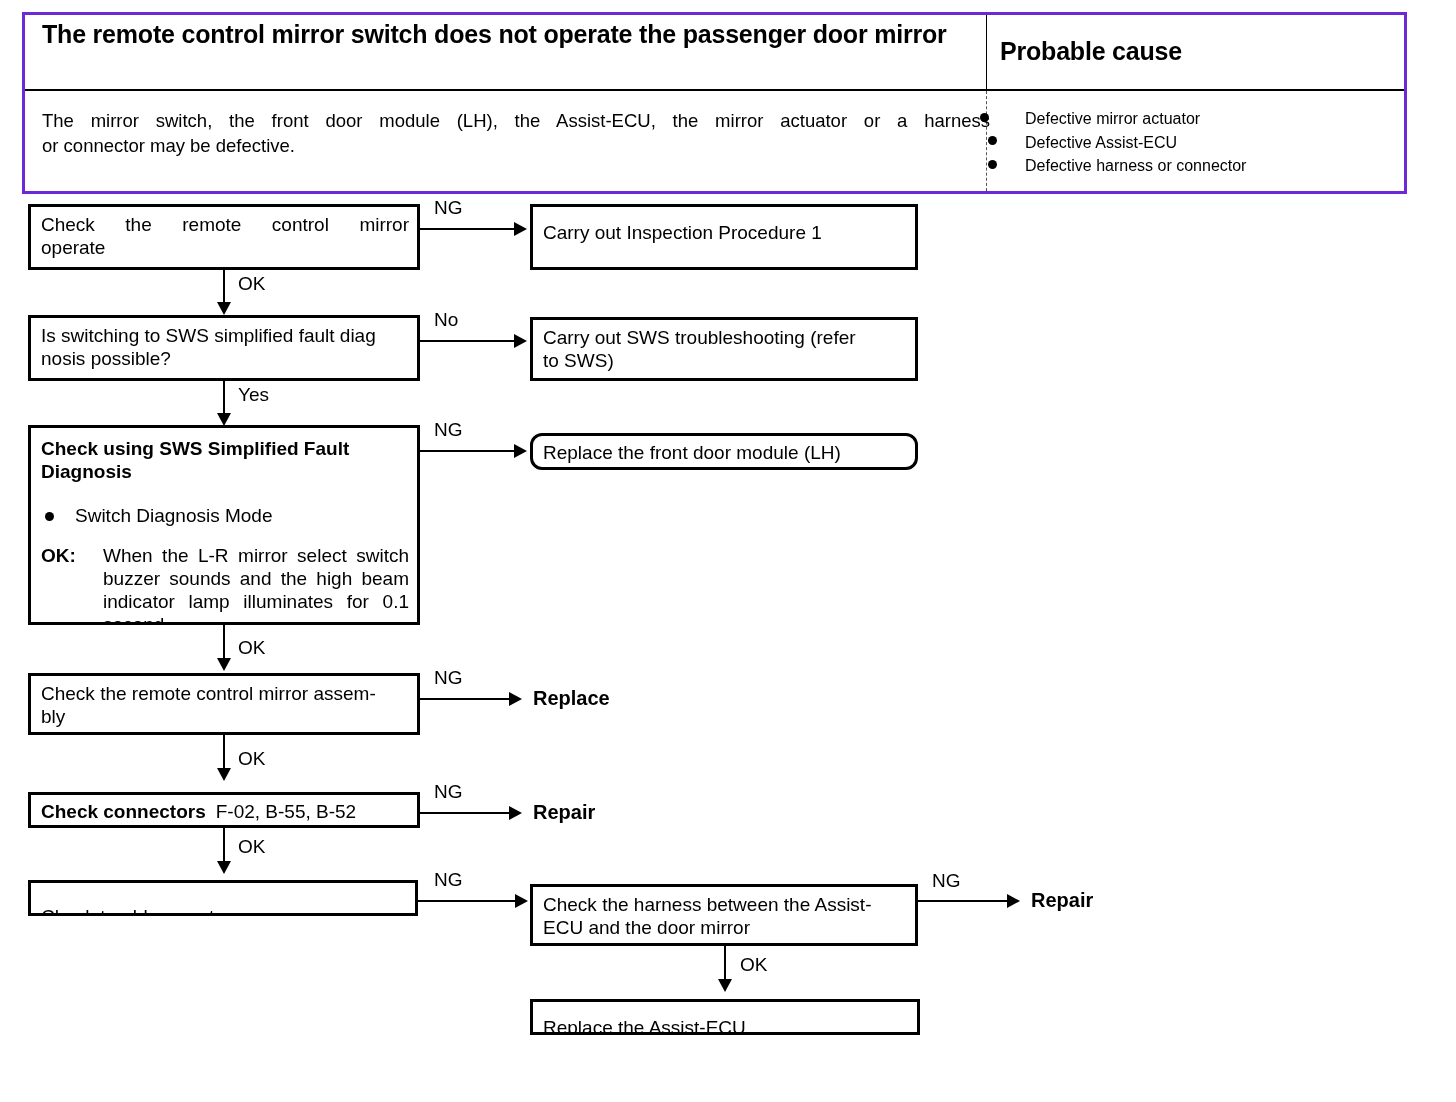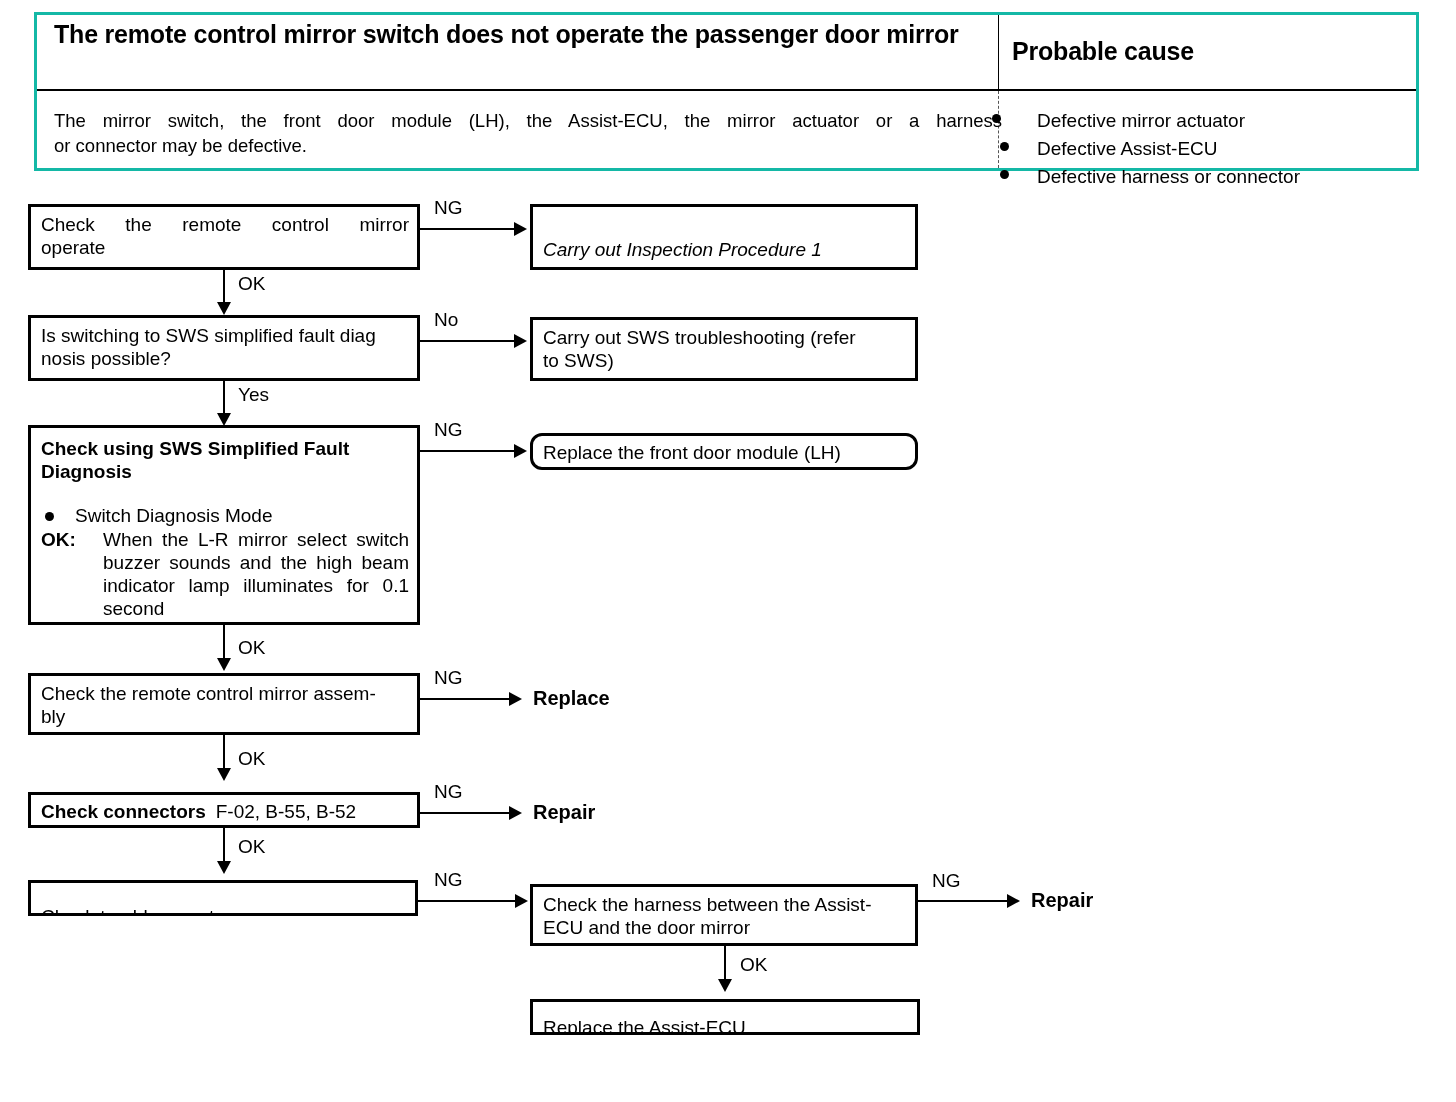--- a/index.html
+++ b/index.html
@@ -13,25 +13,25 @@
     height: 1102px;
     position: relative;
     font-family: "Liberation Sans", sans-serif;
     color: #000000;
     overflow: hidden;
   }
 
   
   #symptom-table {
     position: absolute;
-    left: 34px;
+    left: 22px;
     top: 12px;
     width: 1385px;
-    height: 159px;
-    border: 3px solid #14b8a6;
+    height: 182px;
+    border: 3px solid #6d28d9;
     box-sizing: border-box;
     background: #fff;
   }
   #symptom-table .row-top {
     position: absolute;
     left: 0; top: 0; right: 0;
     height: 76px;
     border-bottom: 2px solid #000;
     box-sizing: border-box;
   }
@@ -92,21 +92,21 @@
   }
 
   .cause-list {
     position: absolute;
     left: 955px;
     top: 16px;
     width: 420px;
     list-style: none;
     margin: 0;
     padding: 0;
-    font-size: 19px;
+    font-size: 16px;
     line-height: 1.48;
   }
   .cause-list li {
     position: relative;
     padding-left: 45px;
   }
   .cause-list li .bullet {
     position: absolute;
     left: 8px;
     top: 0.36em;
@@ -213,21 +213,21 @@
 
 <div class="fbox" style="left:28px; top:204px; width:392px; height:66px;">
   <span class="just">Check the remote control mirror</span>
   <span class="line">operate</span>
 </div>
 
 <div class="hline" style="left:420px; top:228px; width:95px;"></div>
 <div class="arrow-right" style="left:514px; top:222px;"></div>
 <div class="edge-label" style="left:434px; top:197px;">NG</div>
 
-<div class="fbox" style="left:530px; top:204px; width:388px; height:66px; padding-top:31px;font-style:italic;">
+<div class="fbox" style="left:530px; top:204px; width:388px; height:66px; padding-top:14px;">
   <span class="line">Carry out Inspection Procedure 1</span>
 </div>
 
 <div class="vline" style="left:223px; top:270px; height:35px;"></div>
 <div class="arrow-down" style="left:217px; top:302px;"></div>
 <div class="edge-label" style="left:238px; top:273px;">OK</div>
 
 <div class="fbox" style="left:28px; top:315px; width:392px; height:66px;">
   <span class="line">Is switching to SWS simplified fault diag</span>
   <span class="line">nosis possible?</span>
@@ -248,21 +248,21 @@
 
 <div class="fbox" style="left:28px; top:425px; width:392px; height:200px; padding-top:9px;">
   <span class="line b">Check using SWS Simplified Fault</span>
   <span class="line b">Diagnosis</span>
 
   <div style="position:relative; padding-left:34px; margin-top:21px;">
     <span style="position:absolute; left:4px; top:0.38em; width:9px; height:9px; background:#000; border-radius:50%;"></span>
     <span class="line">Switch Diagnosis Mode</span>
   </div>
 
-  <div style="position:relative; padding-left:62px; margin-top:0;">
+  <div style="position:relative; padding-left:62px; margin-top:16px;">
     <span class="b" style="position:absolute; left:0px; top:0;">OK:</span>
     <span class="just">When the L-R mirror select switch</span>
     <span class="just">buzzer sounds and the high beam</span>
     <span class="just">indicator lamp illuminates for 0.1</span>
     <span class="line">second</span>
   </div>
 </div>
 
 <div class="hline" style="left:420px; top:450px; width:95px;"></div>
 <div class="arrow-right" style="left:514px; top:444px;"></div>

